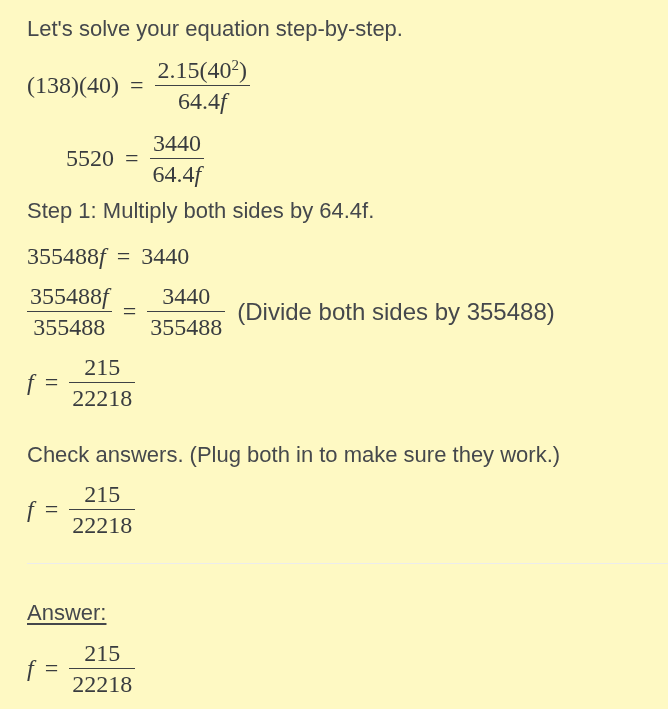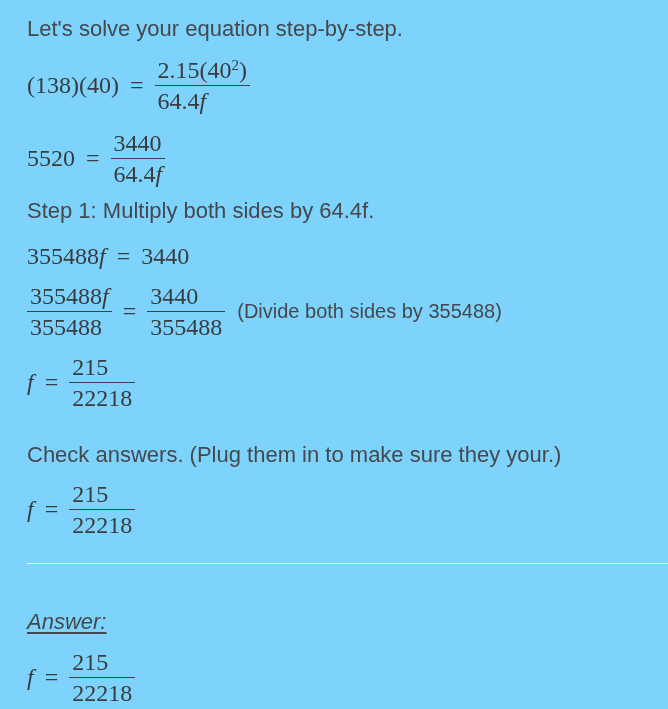--- a/index.html
+++ b/index.html
@@ -1,77 +1,78 @@
 <!DOCTYPE html>
 <html><head>
 <meta charset="utf-8">
 <style>
   * { margin: 0; padding: 0; box-sizing: border-box; }
   html, body { background: #ffffff; }
   .page {
     position: relative;
     width: 668px;
     height: 709px;
-    background: #7dd3fc;
+    background: #fef9c3;
     padding: 16px 0 0 27px;
     overflow: hidden;
     font-family: "Liberation Sans", sans-serif;
   }
   .text-line {
     font-size: 22px;
     line-height: 26px;
     color: #45484c;
   }
   .math {
     display: flex;
     align-items: center;
     font-family: "Liberation Serif", serif;
     font-size: 24px;
     color: #393c3f;
   }
   .frac {
     display: inline-flex;
     flex-direction: column;
+    text-align: center;
   }
   .frac .num { padding: 0 3px 2px; line-height: 26px; }
   .frac .den { border-top: 1.6px solid #3f4245; padding: 2px 3px 0; line-height: 26px; }
   .var { font-style: italic; }
   sup.exp {
     font-size: 15px;
     line-height: 0;
     vertical-align: super;
     position: relative;
     top: 1px;
   }
   .eq-sign { margin: 0 11px; }
   .note {
     font-family: "Liberation Sans", sans-serif;
-    font-size: 20px;
+    font-size: 24px;
     color: #45484c;
     margin-left: 12px;
     white-space: nowrap;
   }
   .divider {
     border-top: 1px solid #ececec;
     margin-top: 25px;
     margin-right: 0;
   }
   .answer-label {
     text-decoration: underline;
     text-underline-offset: 3px;
   }
   .mt-eq1   { margin-top: 15px; }
-  .mt-eq2   { margin-top: 16px; }
+  .mt-eq2   { margin-top: 16px; margin-left: 39px; }
   .mt-step1 { margin-top: 11px; }
   .mt-eq3   { margin-top: 19px; }
   .mt-eq4   { margin-top: 13px; }
   .mt-eq5   { margin-top: 14px; }
   .mt-check { margin-top: 31px; }
   .mt-eq6   { margin-top: 13px; }
-  .mt-ans   { margin-top: 45px; font-style: italic; }
+  .mt-ans   { margin-top: 36px; }
   .mt-eq7   { margin-top: 14px; }
 </style>
 </head>
 <body>
 
 <div class="page">
 
   <div class="text-line">Let's solve your equation step-by-step.</div>
 
   <div class="math mt-eq1">
@@ -115,21 +116,21 @@
 
   <div class="math mt-eq5">
     <span class="var">f</span>
     <span class="eq-sign">=</span>
     <span class="frac">
       <span class="num">215</span>
       <span class="den">22218</span>
     </span>
   </div>
 
-  <div class="text-line mt-check">Check answers. (Plug them in to make sure they your.)</div>
+  <div class="text-line mt-check">Check answers. (Plug both in to make sure they work.)</div>
 
   <div class="math mt-eq6">
     <span class="var">f</span>
     <span class="eq-sign">=</span>
     <span class="frac">
       <span class="num">215</span>
       <span class="den">22218</span>
     </span>
   </div>
 

